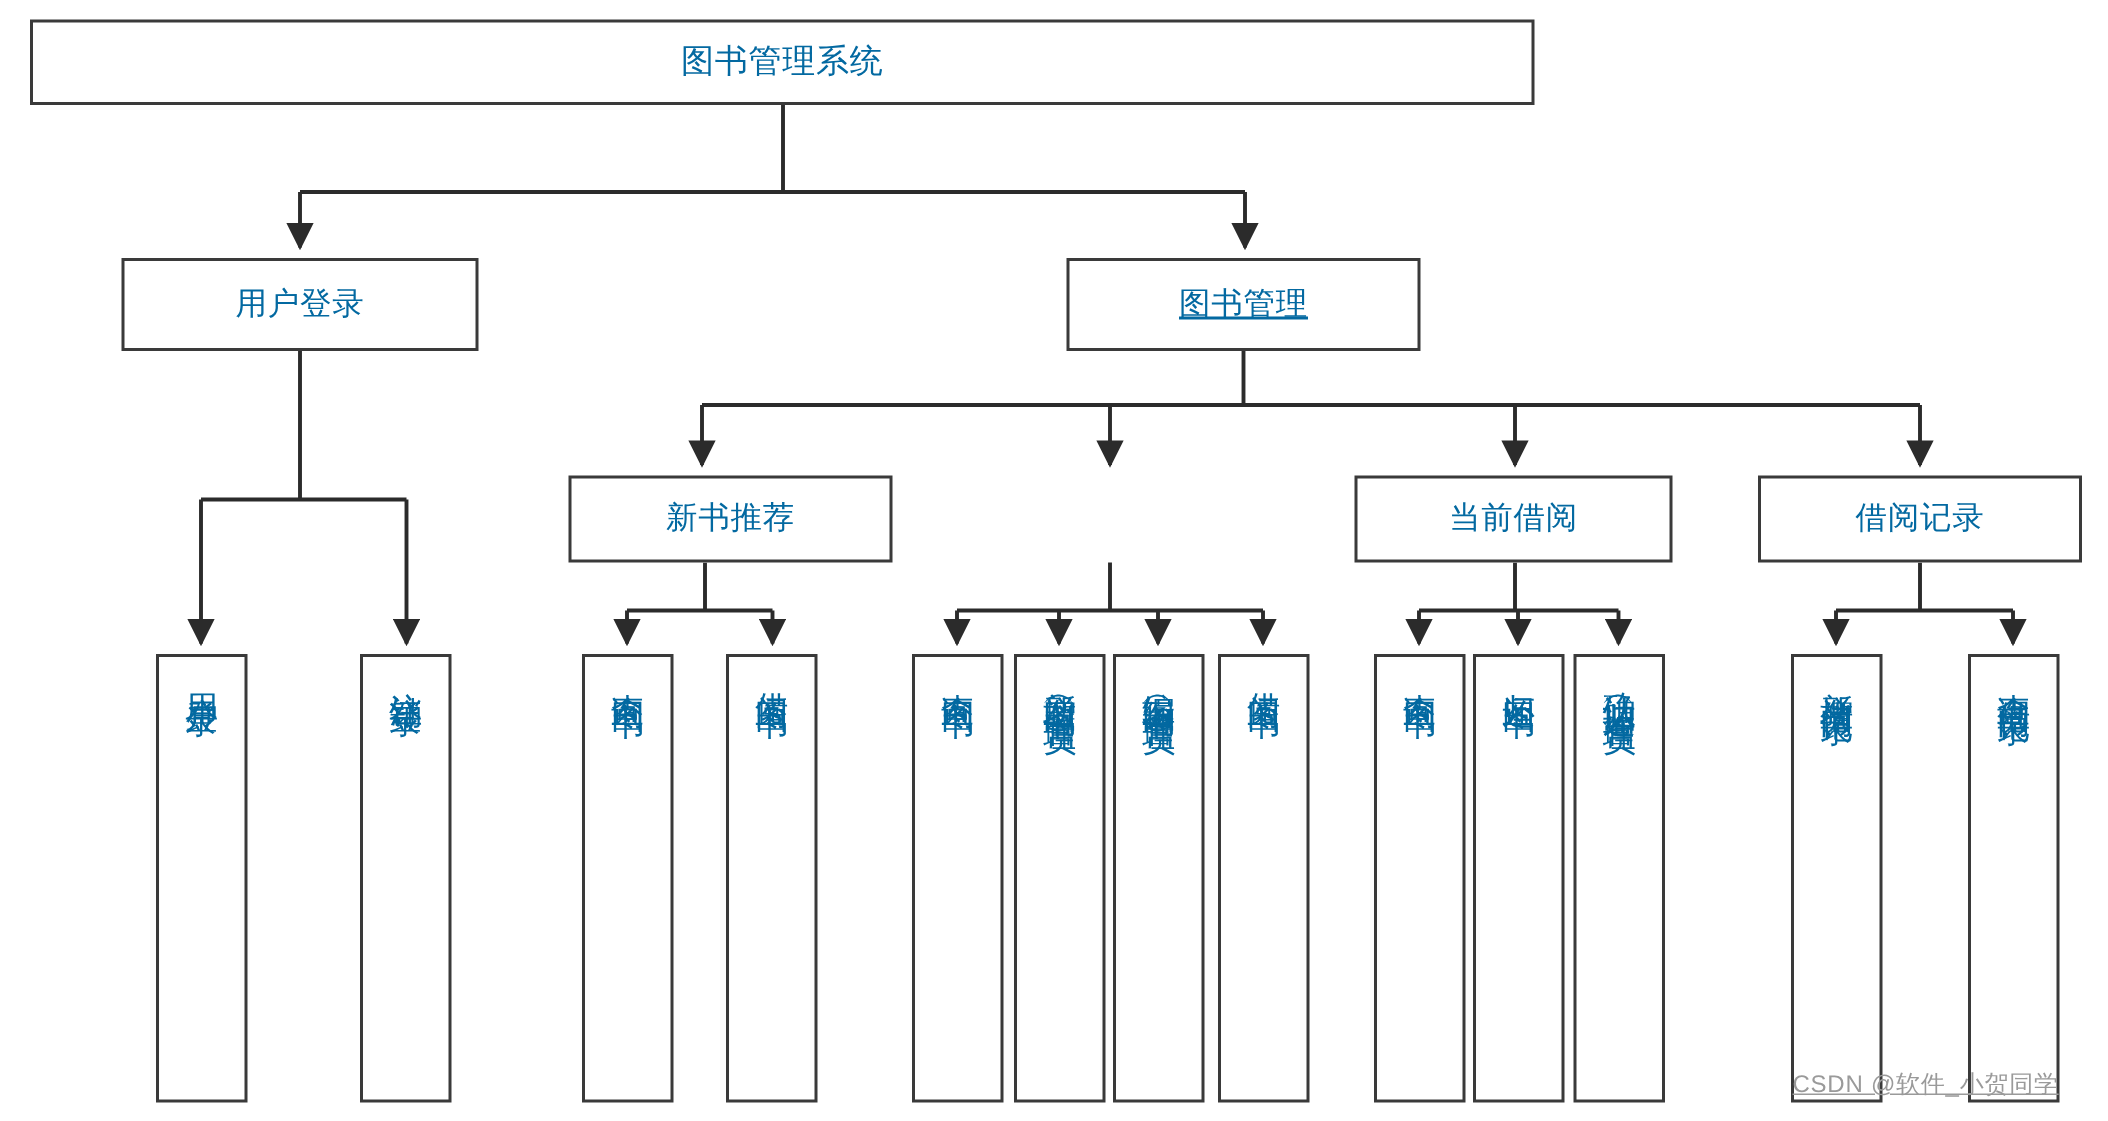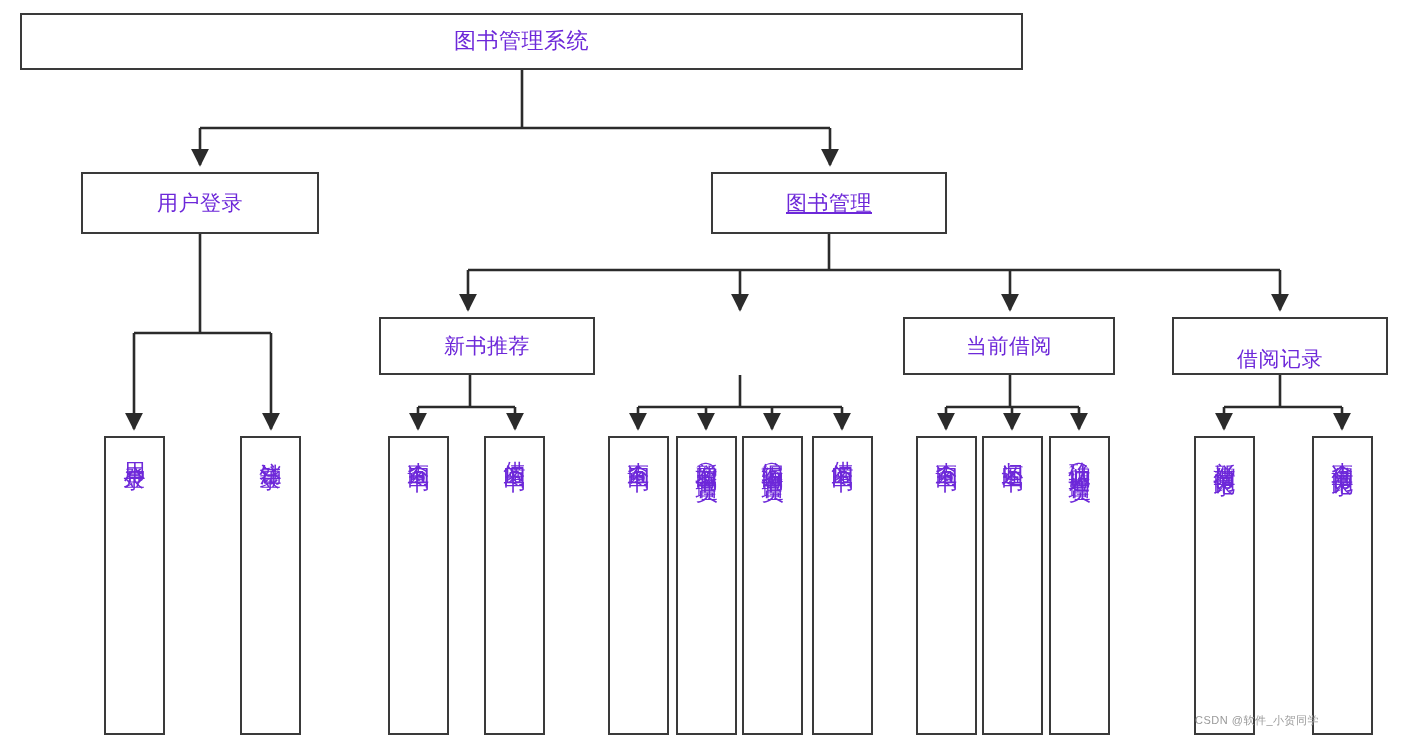--- a/index.html
+++ b/index.html
@@ -26,21 +26,21 @@
     pointer-events: none;
   }
   .node {
     position: absolute;
     box-sizing: border-box;
     background: #ffffff;
     border: 2px solid #3a3a3a;
     display: flex;
     align-items: center;
     justify-content: center;
-    color: #6d28d9;
+    color: #0369a1;
   }
   .node .label {
     display: block;
     text-align: center;
     line-height: 1.28;
   }
   .node.horiz .label {
     font-size: 21px;
     letter-spacing: 0.5px;
   }
@@ -55,23 +55,24 @@
     letter-spacing: 3px;
     line-height: 1;
     white-space: nowrap;
   }
   .node.root .label {
     font-size: 22px;
   }
   .watermark {
     position: absolute;
     color: #9a9a9a;
-    font-size: 11px;
+    font-size: 16px;
     white-space: nowrap;
     letter-spacing: 0.5px;
+    text-decoration: underline;
   }
 </style>
 </head>
 <body>
 
 <div id="canvas">
 
   <svg class="edges" viewBox="0 0 1405 747" xmlns="http://www.w3.org/2000/svg">
     <defs>
       <marker id="arrow" viewBox="0 0 10 10" refX="9" refY="5" markerWidth="7" markerHeight="7" orient="auto-start-reverse">
@@ -132,21 +133,21 @@
   <div class="node horiz" style="left:711px; top:172px; width:236px; height:62px;text-decoration:underline;">
     <span class="label">图书管理</span>
   </div>
 
   <div class="node horiz" style="left:379px; top:317px; width:216px; height:58px;">
     <span class="label">新书推荐</span>
   </div>
   <div class="node horiz" style="left:903px; top:317px; width:212px; height:58px;">
     <span class="label">当前借阅</span>
   </div>
-  <div class="node horiz" style="left:1172px; top:317px; width:216px; height:58px;align-items:flex-end;">
+  <div class="node horiz" style="left:1172px; top:317px; width:216px; height:58px;">
     <span class="label">借阅记录</span>
   </div>
 
   <div class="node vert" style="left:104px; top:436px; width:61px; height:299px;">
     <span class="label">用户登录</span>
   </div>
   <div class="node vert" style="left:240px; top:436px; width:61px; height:299px;">
     <span class="label">注销登录</span>
   </div>
   <div class="node vert" style="left:388px; top:436px; width:61px; height:299px;">

